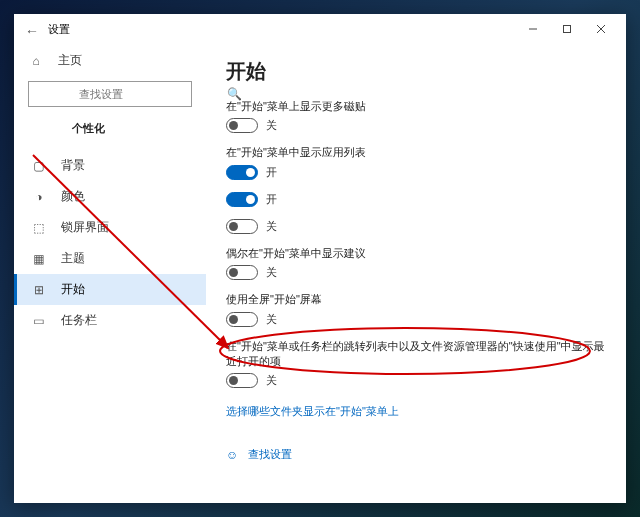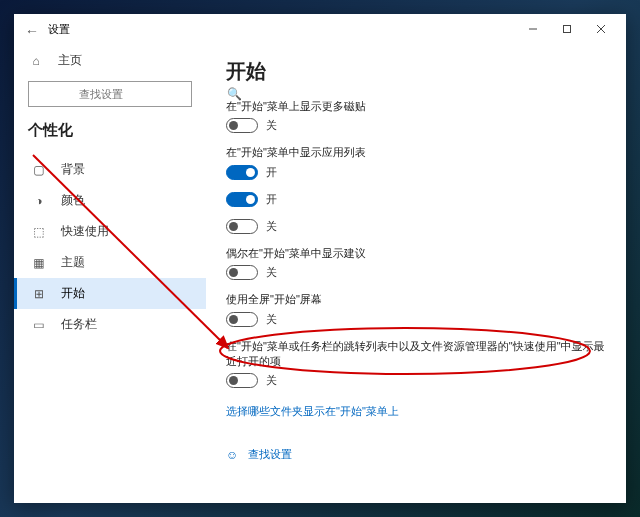--- a/index.html
+++ b/index.html
@@ -70,24 +70,25 @@
   }
   .searchbox input {
     flex:1; border:none; outline:none;
     font-size:11px; padding:0 6px;
     background:transparent;
     color:#555;
     margin-left:44px;
   }
   .searchbox .sicon { width:24px; text-align:center; color:#777; font-size:12px; }
   .groupname {
-    font-size: 15px;
+    font-size: 11px;
     font-weight: 600;
     color:#222;
     padding: 4px 14px 8px 14px;
+    margin-left: 44px;
   }
   .navlist { margin-top: 6px; }
   .navitem {
     display:flex; align-items:center;
     gap:14px;
     padding: 7px 14px;
     font-size:12px;
     color:#333;
     cursor:pointer;
     border-left: 3px solid transparent;
@@ -192,21 +193,21 @@
           <div class="navitem">
             <span class="nicon">▢</span>
             <span>背景</span>
           </div>
           <div class="navitem">
             <span class="nicon">◑</span>
             <span>颜色</span>
           </div>
           <div class="navitem">
             <span class="nicon">⬚</span>
-            <span>快速使用</span>
+            <span>锁屏界面</span>
           </div>
           <div class="navitem">
             <span class="nicon">▦</span>
             <span>主题</span>
           </div>
           <div class="navitem sel">
             <span class="nicon">⊞</span>
             <span>开始</span>
           </div>
           <div class="navitem">

